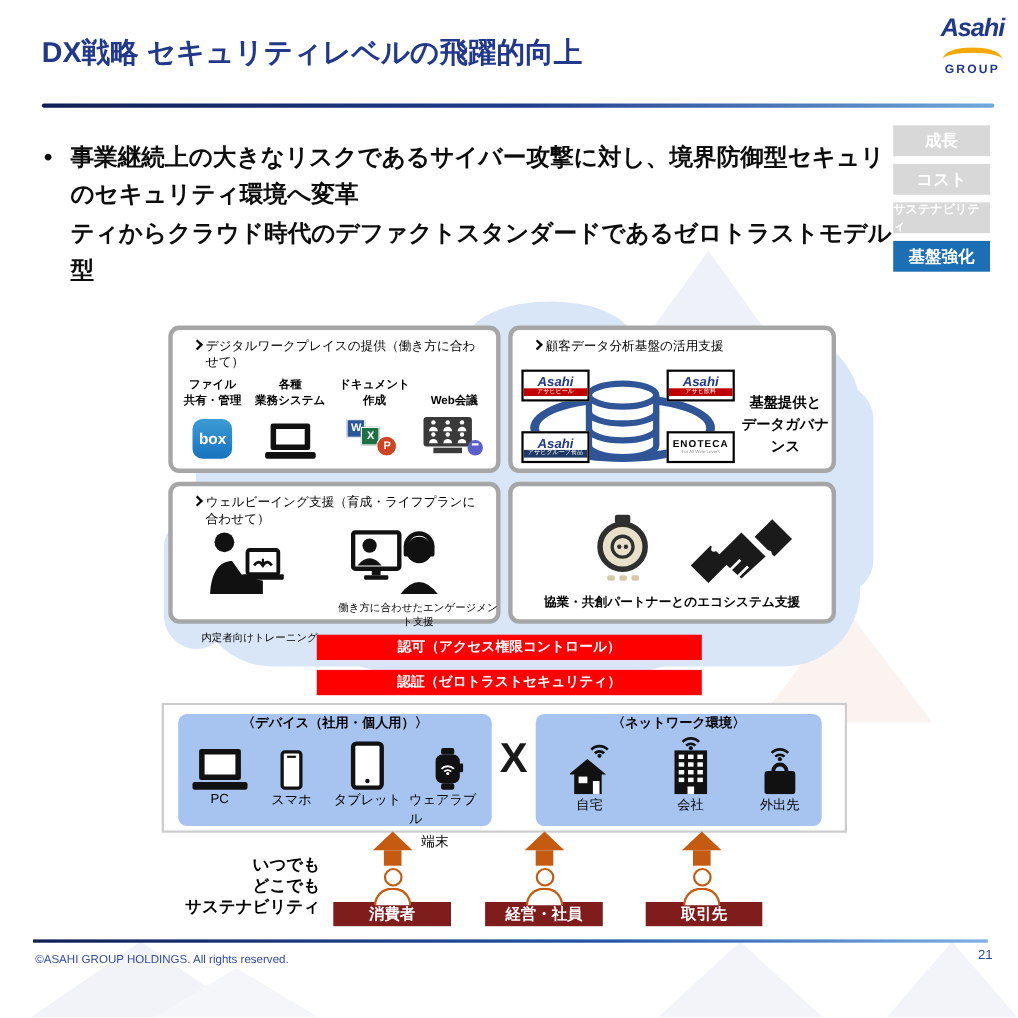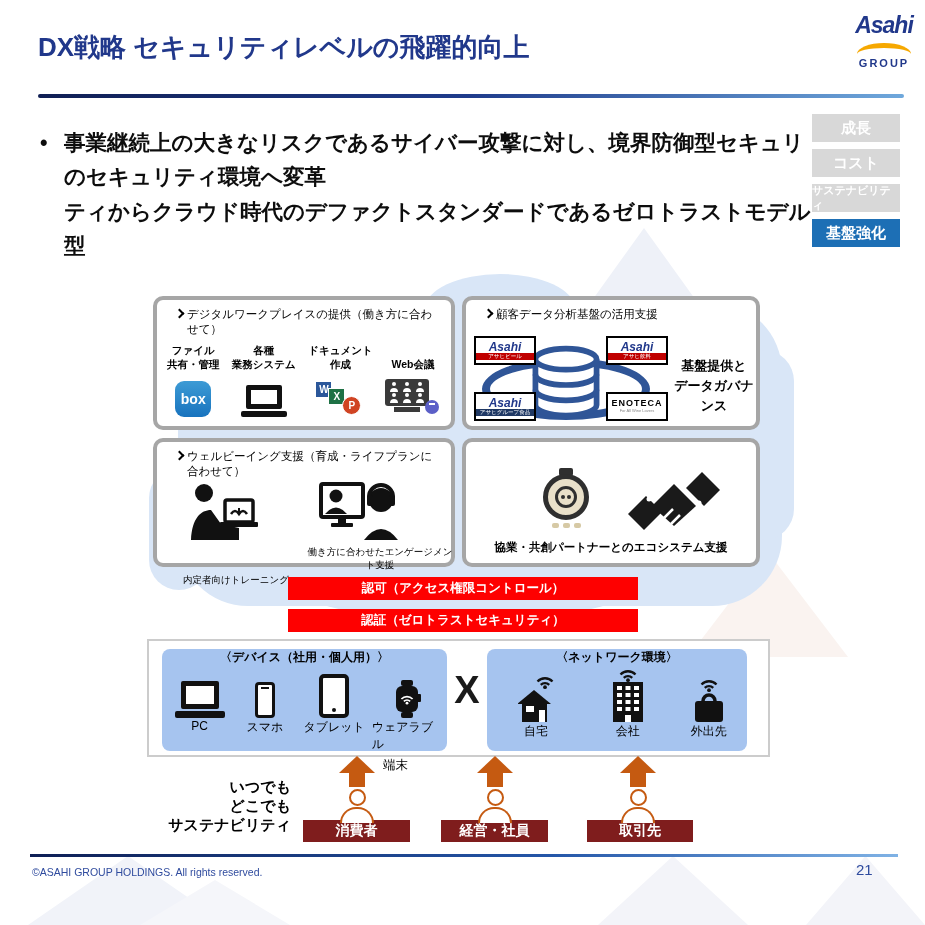--- a/index.html
+++ b/index.html
@@ -160,21 +160,21 @@
                    border-radius:17px 17px 0 0; margin-top:1px; background:#fff; }
   .actor { position:absolute; top:820px; height:22px; background:#7f1d1d; color:#fff; font-weight:bold;
            font-size:14px; display:flex; align-items:center; justify-content:center; z-index:3; }
   .anytime { position:absolute; left:150px; top:778px; width:141px; text-align:right;
              font-weight:bold; font-size:15px; line-height:1.25; z-index:3; }
 
   
   .footer-line { position:absolute; left:30px; top:854px; width:868px; height:3px;
                  background:linear-gradient(90deg,#0E1F55 0%,#2456A8 60%,#7FB2E5 100%); z-index:2; }
   .copyright { position:absolute; left:32px; top:866px; font-size:10.5px; color:#2F4B9E; z-index:2; }
-  .page-num { position:absolute; left:856px; top:861px; font-size:15px; color:#2F4B9E; z-index:2; }
+  .page-num { position:absolute; left:889px; top:861px; font-size:12px; color:#2F4B9E; z-index:2; }
 </style>
 </head>
 <body>
 
 <div class="slide">
 
   <div class="tri tri-mid"></div>
   <div class="tri tri-pink"></div>
   <div class="tri tri-b1"></div>
   <div class="tri tri-b2"></div>

